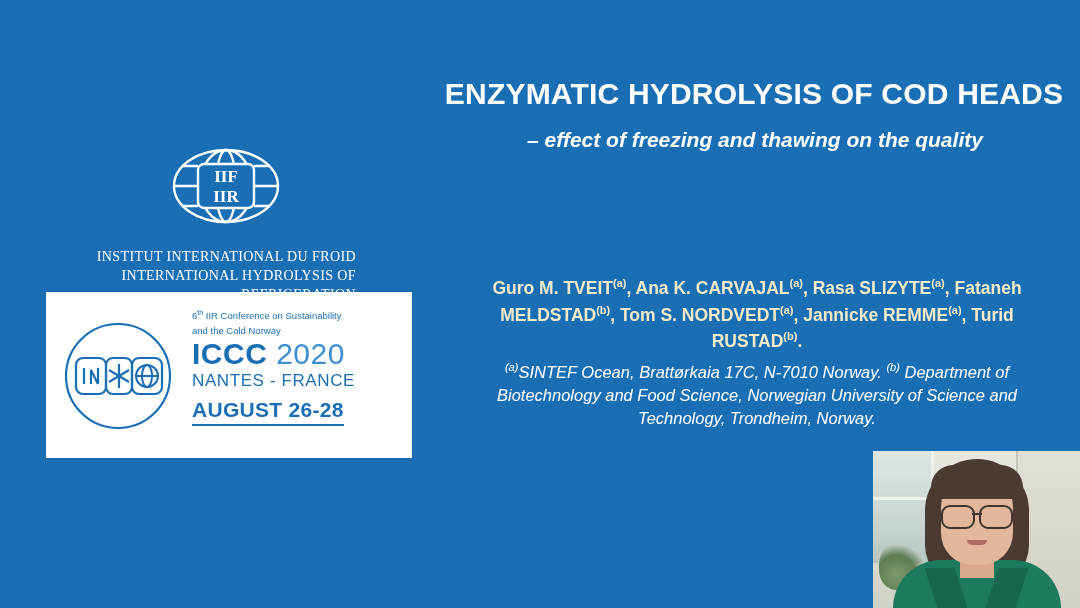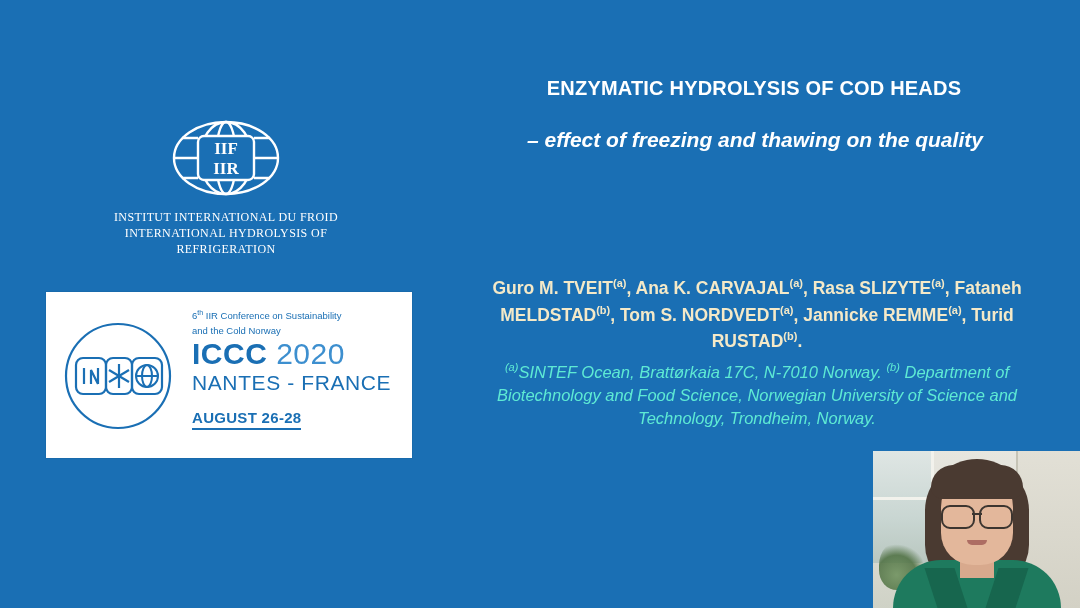--- a/index.html
+++ b/index.html
@@ -22,35 +22,35 @@
     left: 0;
     top: 0;
     width: 430px;
     height: 608px;
   }
 
   
   .iir-logo-block {
     position: absolute;
     left: 96px;
-    top: 116px;
+    top: 144px;
     width: 260px;
-    text-align: center;
+    text-align: right;
     color: #ffffff;
   }
   .iir-globe {
     margin: 0 auto;
     width: 128px;
     height: 84px;
     position: relative;
   }
   .iir-globe svg { display: block; }
   .iir-caption {
-    margin-top: 9px;
-    font-size: 12px;
+    margin-top: 20px;
+    font-size: 14px;
     letter-spacing: 0.4px;
     line-height: 1.35;
     font-family: "Liberation Serif", serif;
     color: #ffffff;
   }
 
   
   .iccc-card {
     position: absolute;
     left: 46px;
@@ -89,29 +89,29 @@
     line-height: 1.02;
     font-family: "Liberation Sans", sans-serif;
     white-space: nowrap;
   }
   .iccc-title .year {
     font-weight: normal;
     color: #3d8fcf;
   }
   .iccc-place {
     margin-top: 2px;
-    font-size: 21px;
+    font-size: 17px;
     color: #1a6fb4;
     letter-spacing: 0.6px;
     font-family: "Liberation Sans", sans-serif;
     white-space: nowrap;
   }
   .iccc-date {
-    margin-top: 14px;
-    font-size: 15px;
+    margin-top: 7px;
+    font-size: 21px;
     font-weight: bold;
     color: #1a6fb4;
     letter-spacing: 0.3px;
     display: inline-block;
     border-bottom: 2.5px solid #1a6fb4;
     padding-bottom: 2px;
     font-family: "Liberation Sans", sans-serif;
     white-space: nowrap;
   }
 
@@ -123,21 +123,21 @@
     width: 628px;
     height: 608px;
     color: #ffffff;
     text-align: center;
   }
   .title-main {
     position: absolute;
     left: 0;
     top: 76px;
     width: 100%;
-    font-size: 20px;
+    font-size: 30px;
     font-weight: bold;
     letter-spacing: 0.2px;
     line-height: 1.2;
   }
   .title-sub {
     position: absolute;
     left: 10px;
     top: 124px;
     width: 610px;
     font-size: 21px;
@@ -156,21 +156,21 @@
     line-height: 1.48;
   }
   .authors sup { font-size: 11px; }
   .affiliation {
     position: absolute;
     left: 22px;
     top: 360px;
     width: 590px;
     font-size: 16.5px;
     font-style: italic;
-    color: #5eead4;
+    color: #ffffff;
     line-height: 1.42;
   }
   .affiliation sup { font-size: 11px; font-style: italic; }
 
   
   .pip {
     position: absolute;
     right: 0;
     bottom: 0;
     width: 207px;

